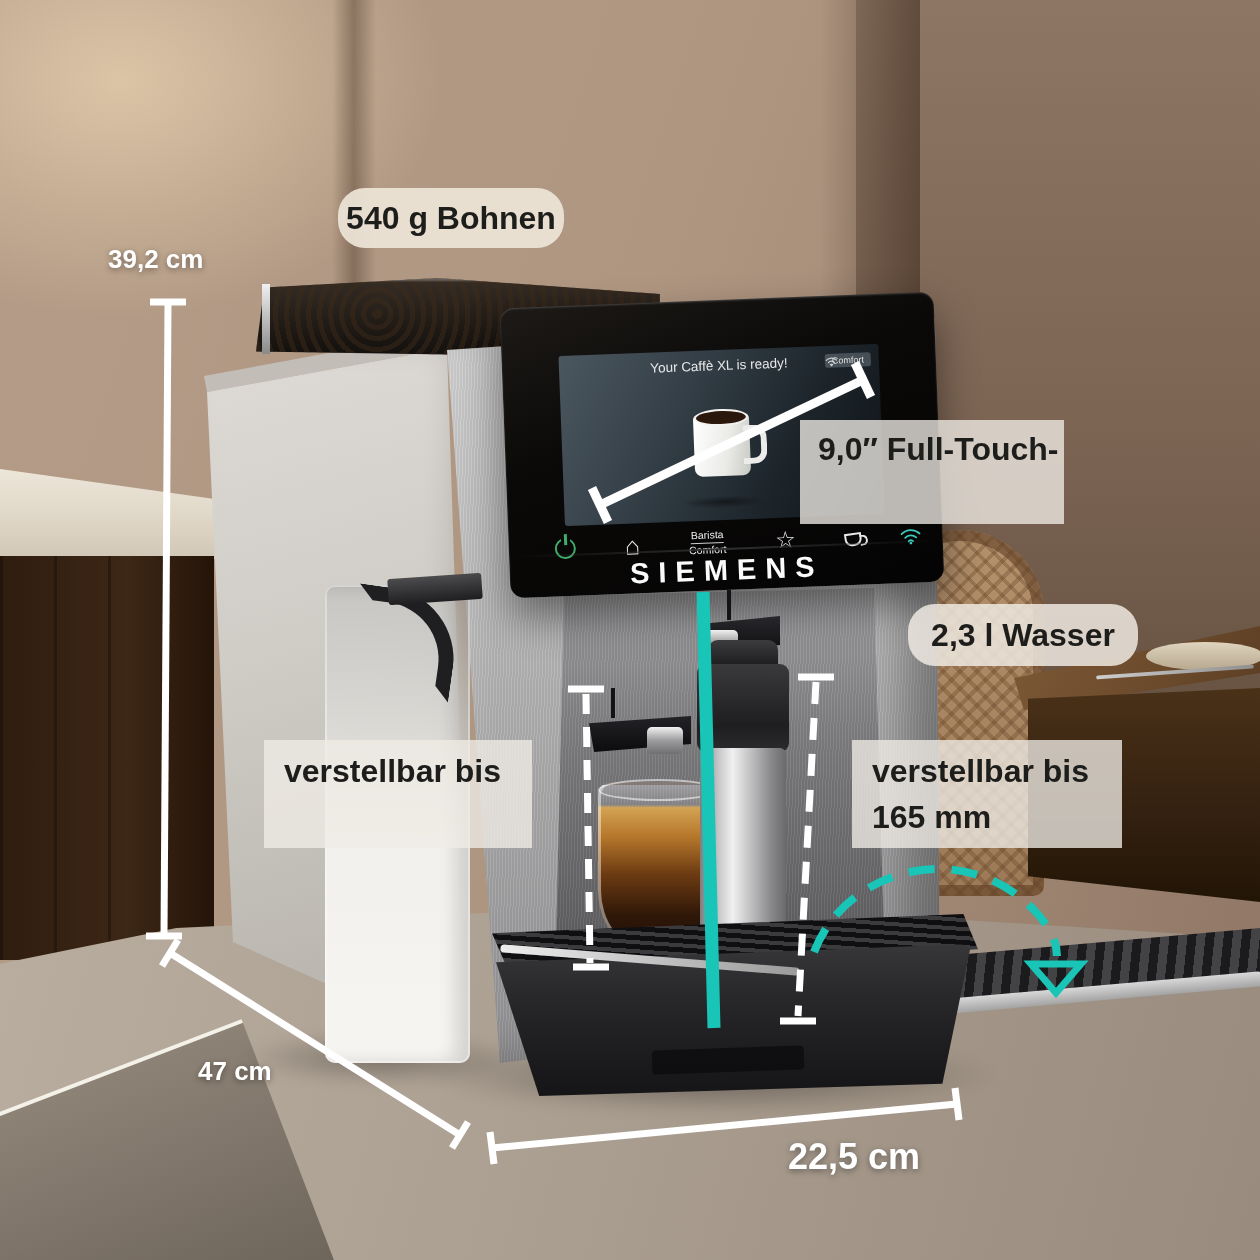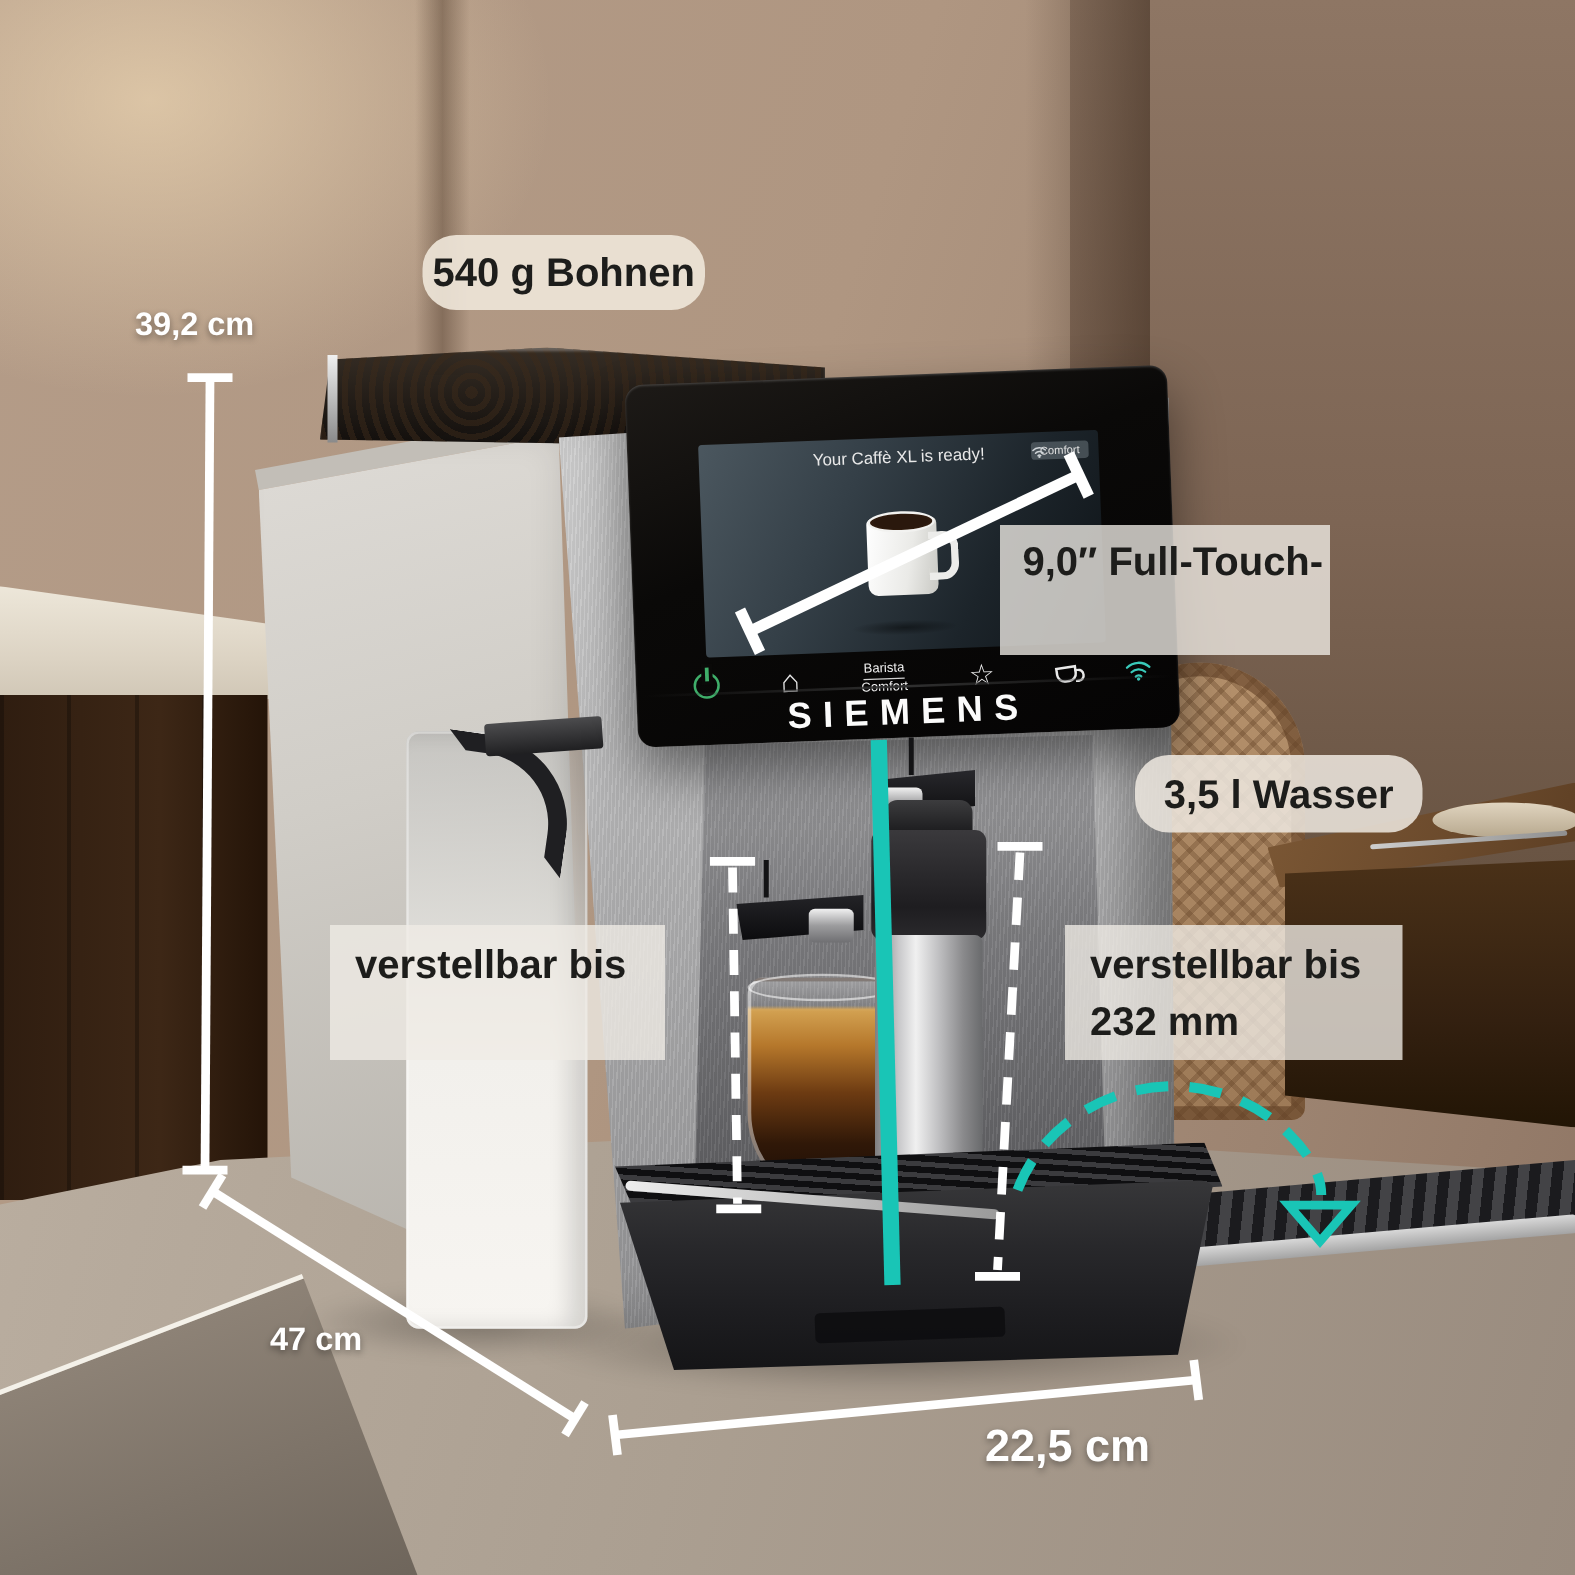--- a/index.html
+++ b/index.html
@@ -185,21 +185,21 @@
   .spec-label.centered{display:flex;align-items:center;justify-content:center;border-radius:27px;}
   .dim-text{color:#fff;font-weight:bold;font-size:26px;
     text-shadow:0 2px 6px rgba(0,0,0,.4);}
   .lbl-beans{left:338px;top:188px;width:226px;height:60px;background:rgba(238,229,216,.92);}
   .lbl-display{left:800px;top:420px;width:264px;height:104px;padding:6px 0 0 18px;}
   .lbl-water{left:908px;top:604px;width:230px;height:62px;background:rgba(238,232,223,.86);}
   .lbl-adj-left{left:264px;top:740px;width:268px;height:108px;padding:8px 0 0 20px;}
   .lbl-adj-right{left:852px;top:740px;width:270px;height:108px;padding:8px 0 0 20px;}
   .lbl-milk{left:228px;top:904px;width:226px;height:70px;background:rgba(238,232,223,.84);}
   .txt-height{left:108px;top:244px;}
-  .txt-depth{left:198px;top:1056px;margin-left:18px;}
+  .txt-depth{left:198px;top:1056px;}
   .txt-width{left:788px;top:1136px;font-size:36px;}
 </style>
 </head>
 <body>
 
 <div class="stage">
 
   <div class="bg-wall"></div>
   <div class="wall-right"></div>
   <div class="corner-shade"></div>
@@ -335,23 +335,23 @@
       <path d="M 814 952 C 846 868, 962 838, 1032 908 C 1050 926, 1057 942, 1057 956" stroke-width="8" stroke-dasharray="26 17"></path>
       <polygon points="1031,964 1081,964 1056,993" stroke-width="7"></polygon>
     </g>
   </svg>
 
   <div class="spec-label centered lbl-beans">540 g Bohnen</div>
   <div class="dim-text txt-height">39,2 cm</div>
   <div class="spec-label lbl-display">
     <div style="position:static">9,0″ Full-Touch-</div>
   </div>
-  <div class="spec-label centered lbl-water">3,5 l Wasser</div>
+  <div class="spec-label centered lbl-water">2,3 l Wasser</div>
   <div class="spec-label lbl-adj-left">
     <div style="position:static">verstellbar bis</div>
   </div>
   <div class="spec-label lbl-adj-right">
     <div style="position:static">verstellbar bis</div>
-    <div style="position:static">232 mm</div>
+    <div style="position:static">165 mm</div>
   </div>
   <div class="dim-text txt-depth">47 cm</div>
   <div class="dim-text txt-width">22,5 cm</div>
 </div>
 
 </body></html>

